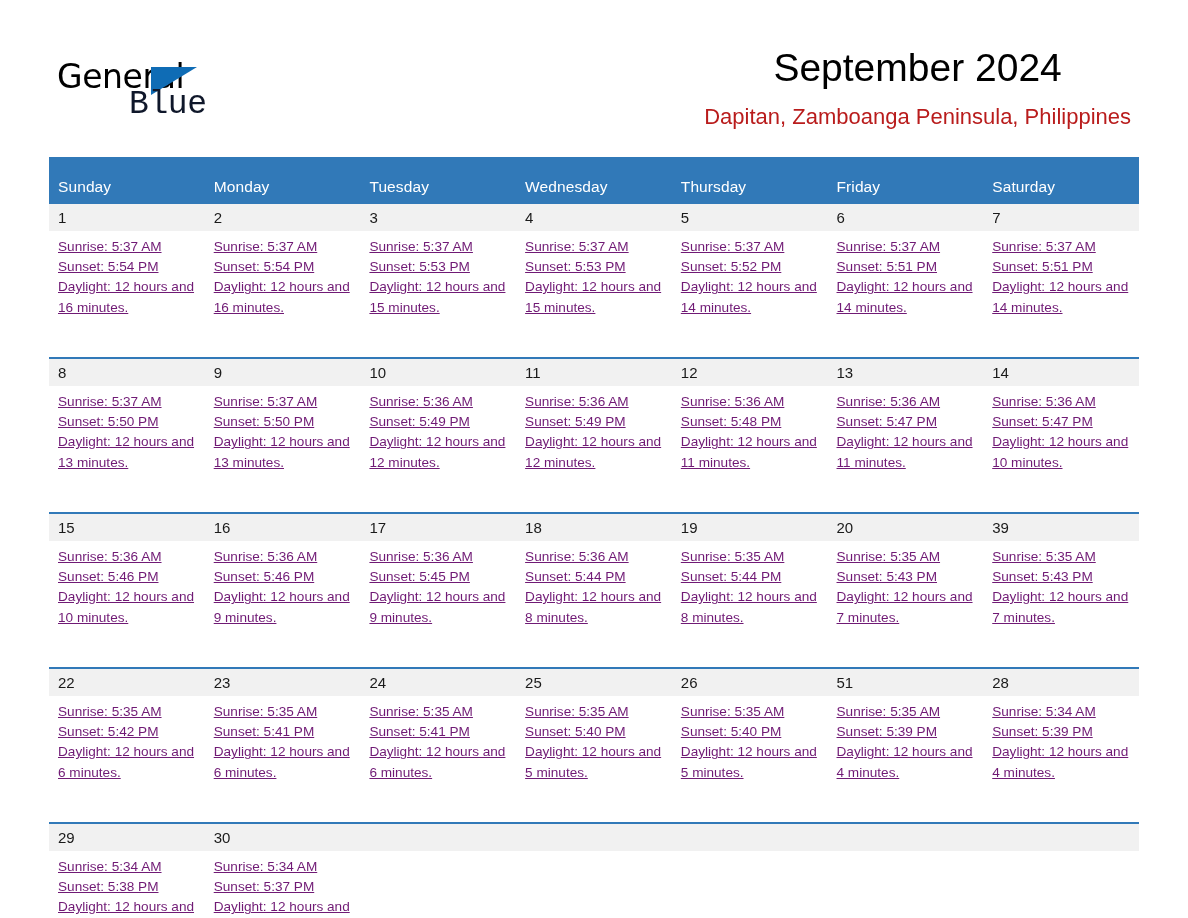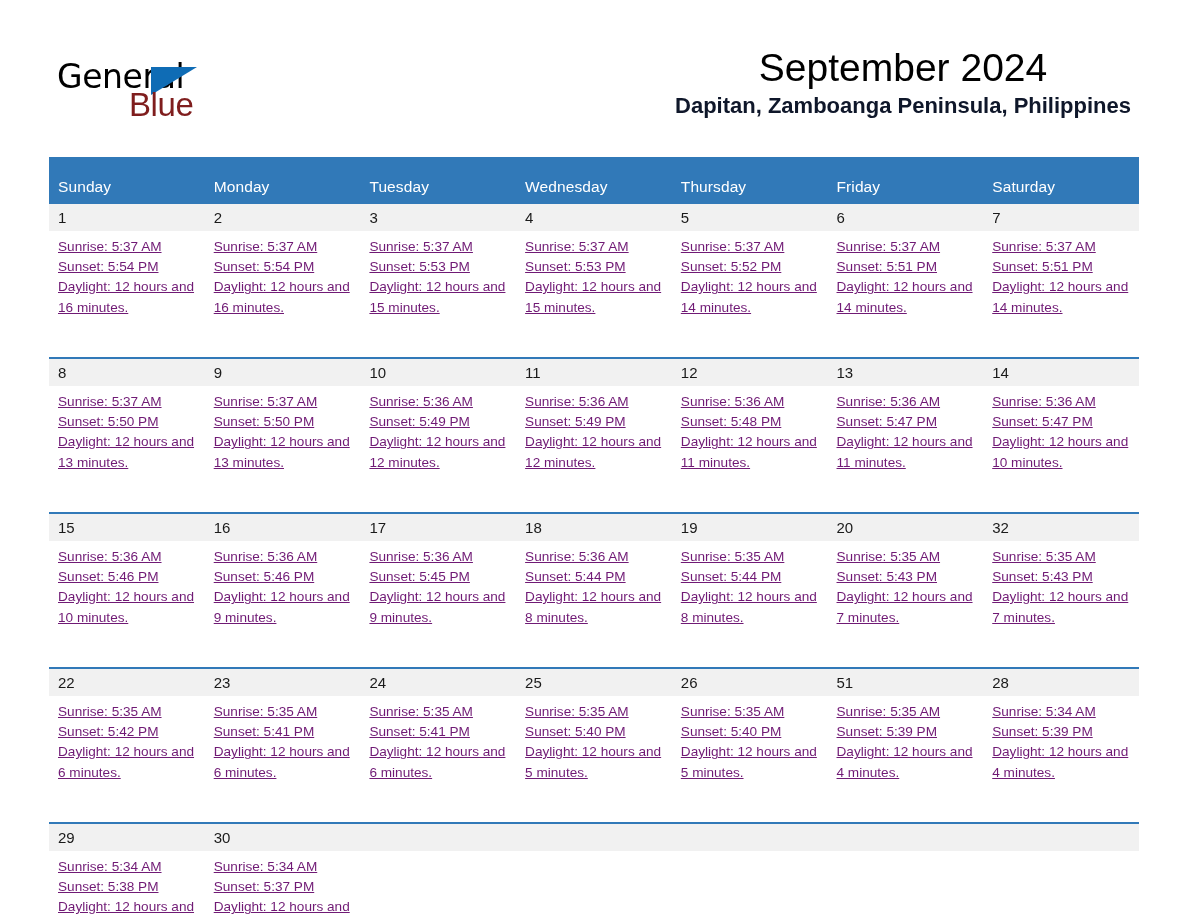--- a/index.html
+++ b/index.html
@@ -53,45 +53,45 @@
     height: 0;
     border-left: 46px solid #0f6cb5;
     border-bottom: 28px solid transparent;
   }
   .logo-blue {
     position: absolute;
     left: 72px;
     top: 28px;
     font-size: 33px;
     letter-spacing: -0.4px;
-    color: #7f1d1d;
-    font-family: Liberation Sans, sans-serif;
+    color: #0f172a;
+    font-family: Liberation Mono, monospace;
     font-weight: 400;
     line-height: 34px;
   }
 
   .title-block {
     position: absolute;
     right: 57px;
     top: 44px;
     text-align: center;
   }
   .month-title {
     font-size: 39px;
     font-weight: 400;
     color: #000000;
     line-height: 48px;
     letter-spacing: 0px;
     white-space: nowrap;
   }
   .location-subtitle {
-    margin-top: 1px;
+    margin-top: 12px;
     font-size: 22px;
-    font-weight: 700;
-    color: #0f172a;
+    font-weight: 400;
+    color: #b91c1c;
     line-height: 26px;
     white-space: nowrap;
   }
 
   
   .calendar {
     position: absolute;
     left: 49px;
     top: 157px;
     width: 1090px;
@@ -281,21 +281,21 @@
           </td>
         </tr>
 
         <tr class="daynum-row">
           <td>15</td>
           <td>16</td>
           <td>17</td>
           <td>18</td>
           <td>19</td>
           <td>20</td>
-          <td>32</td>
+          <td>39</td>
         </tr>
         <tr class="info-row">
           <td>
             <span class="cell-line">Sunrise: 5:36 AM</span>
             <span class="cell-line">Sunset: 5:46 PM</span>
             <span class="cell-daylight">Daylight: 12 hours and 10 minutes.</span>
           </td>
           <td>
             <span class="cell-line">Sunrise: 5:36 AM</span>
             <span class="cell-line">Sunset: 5:46 PM</span>

